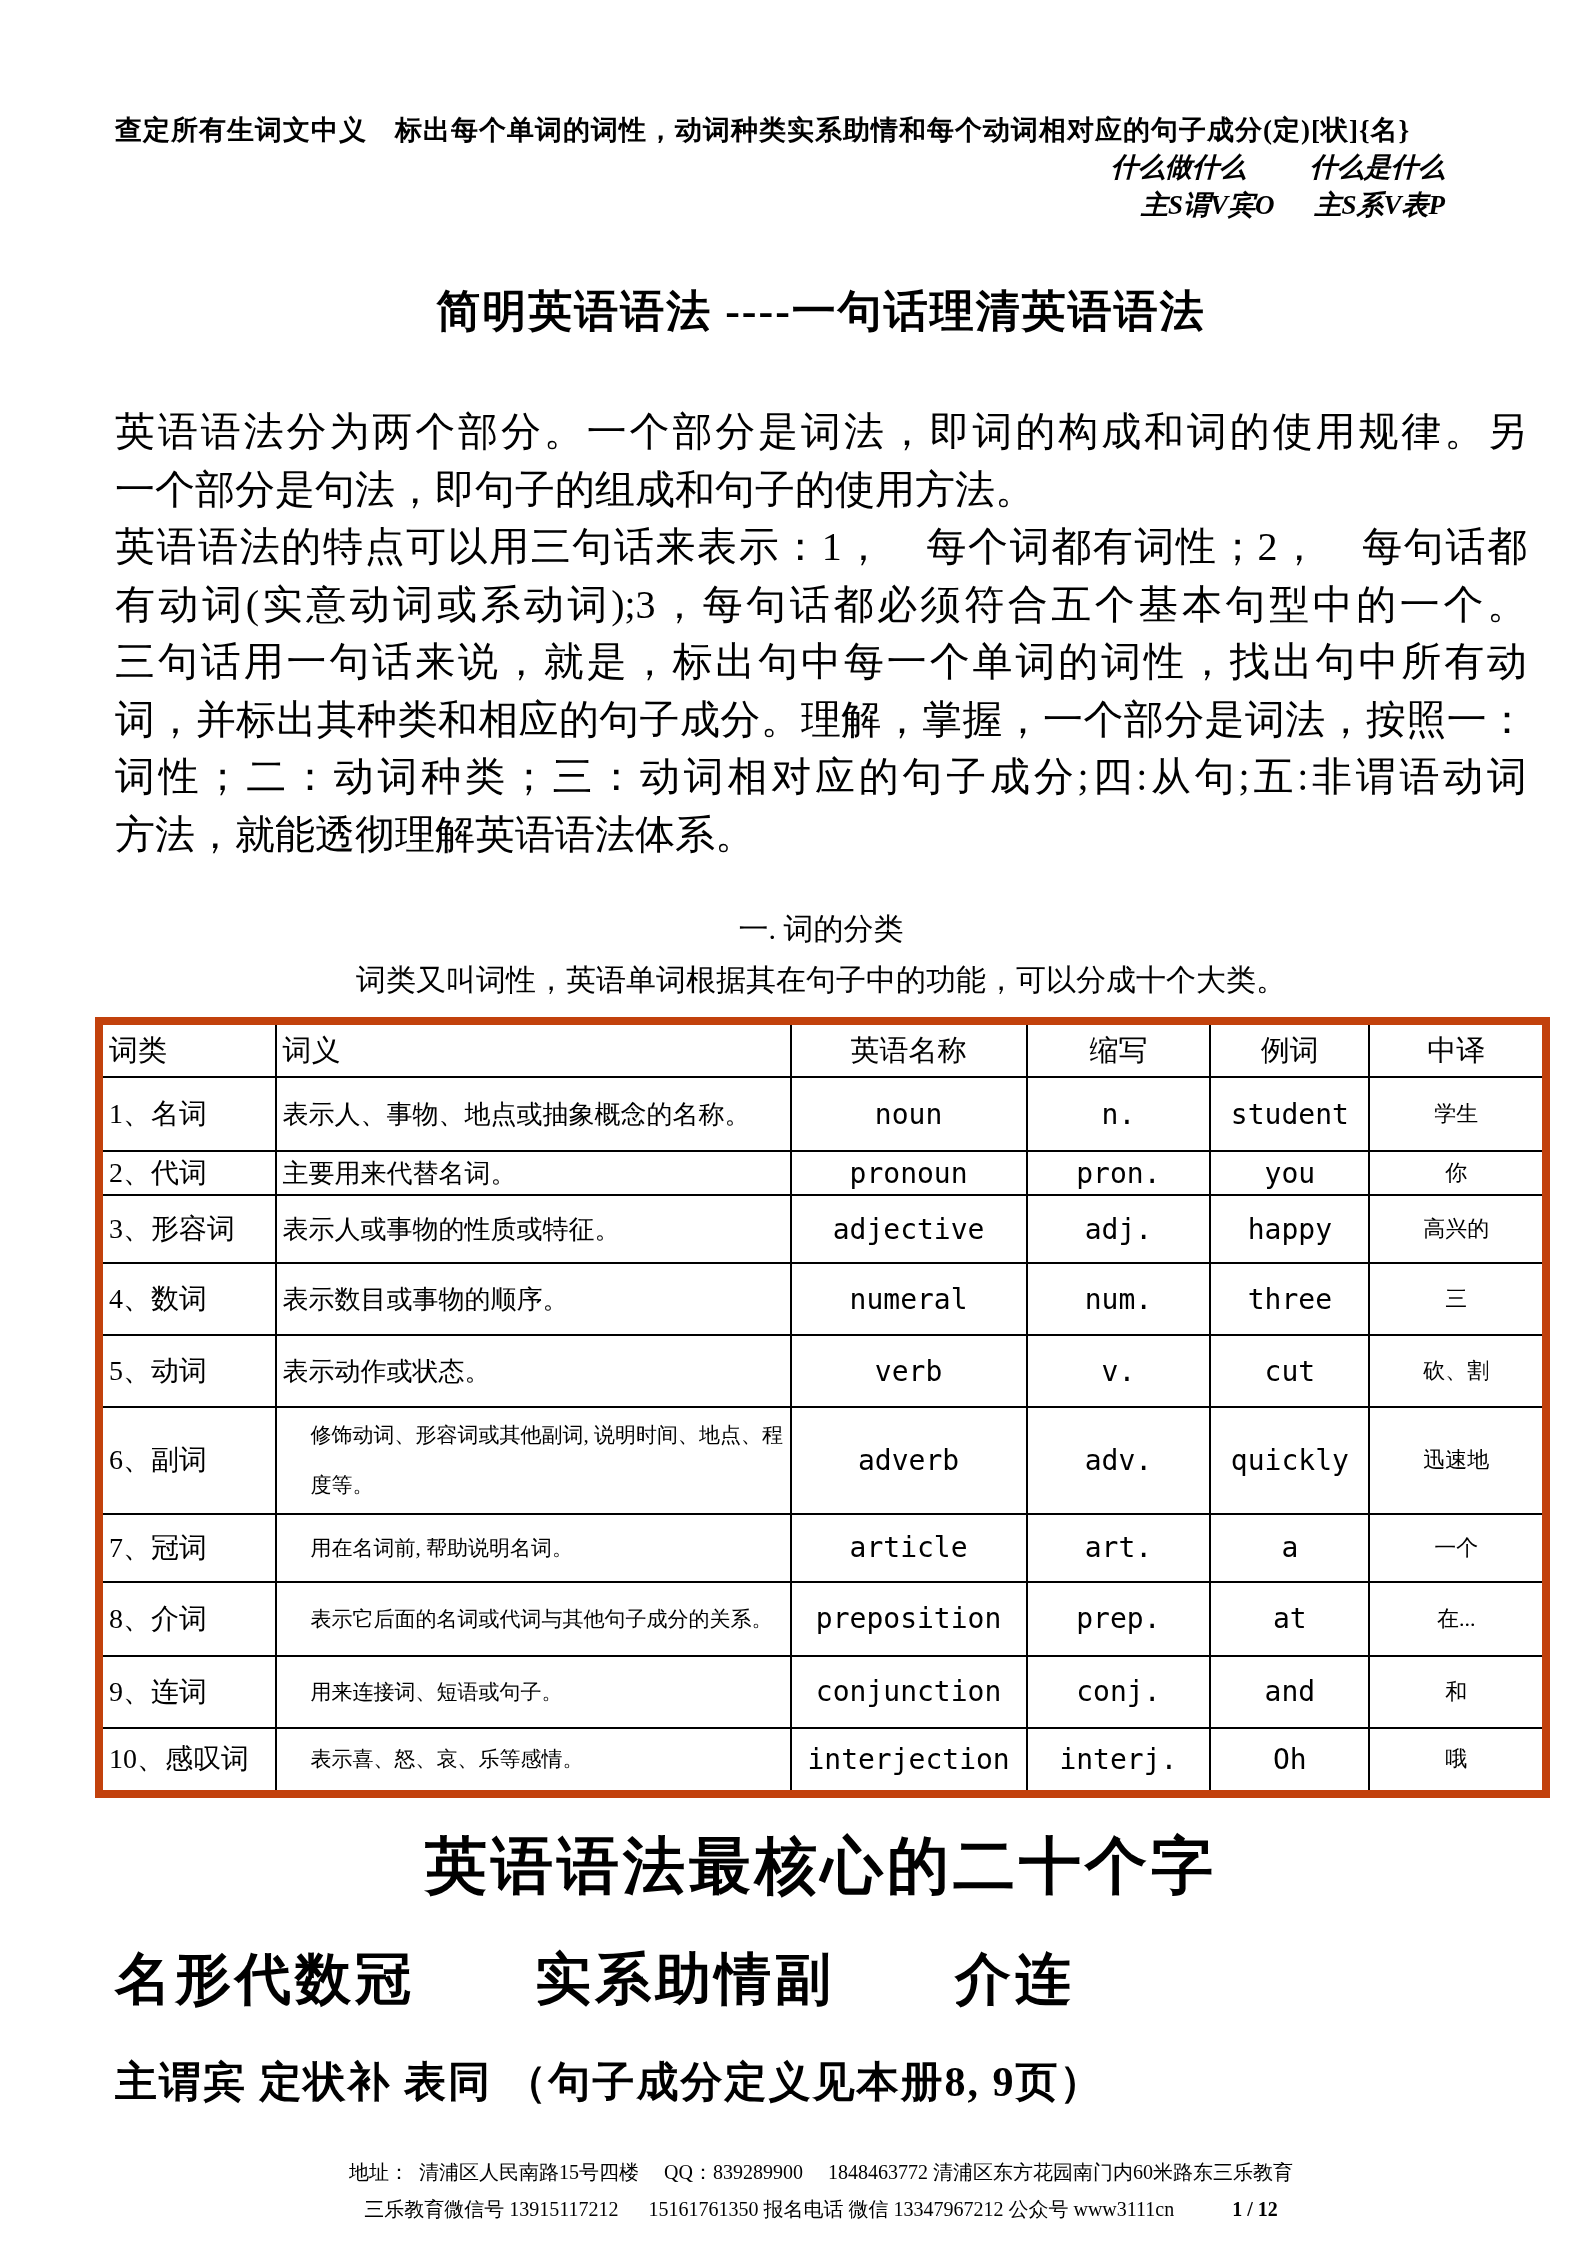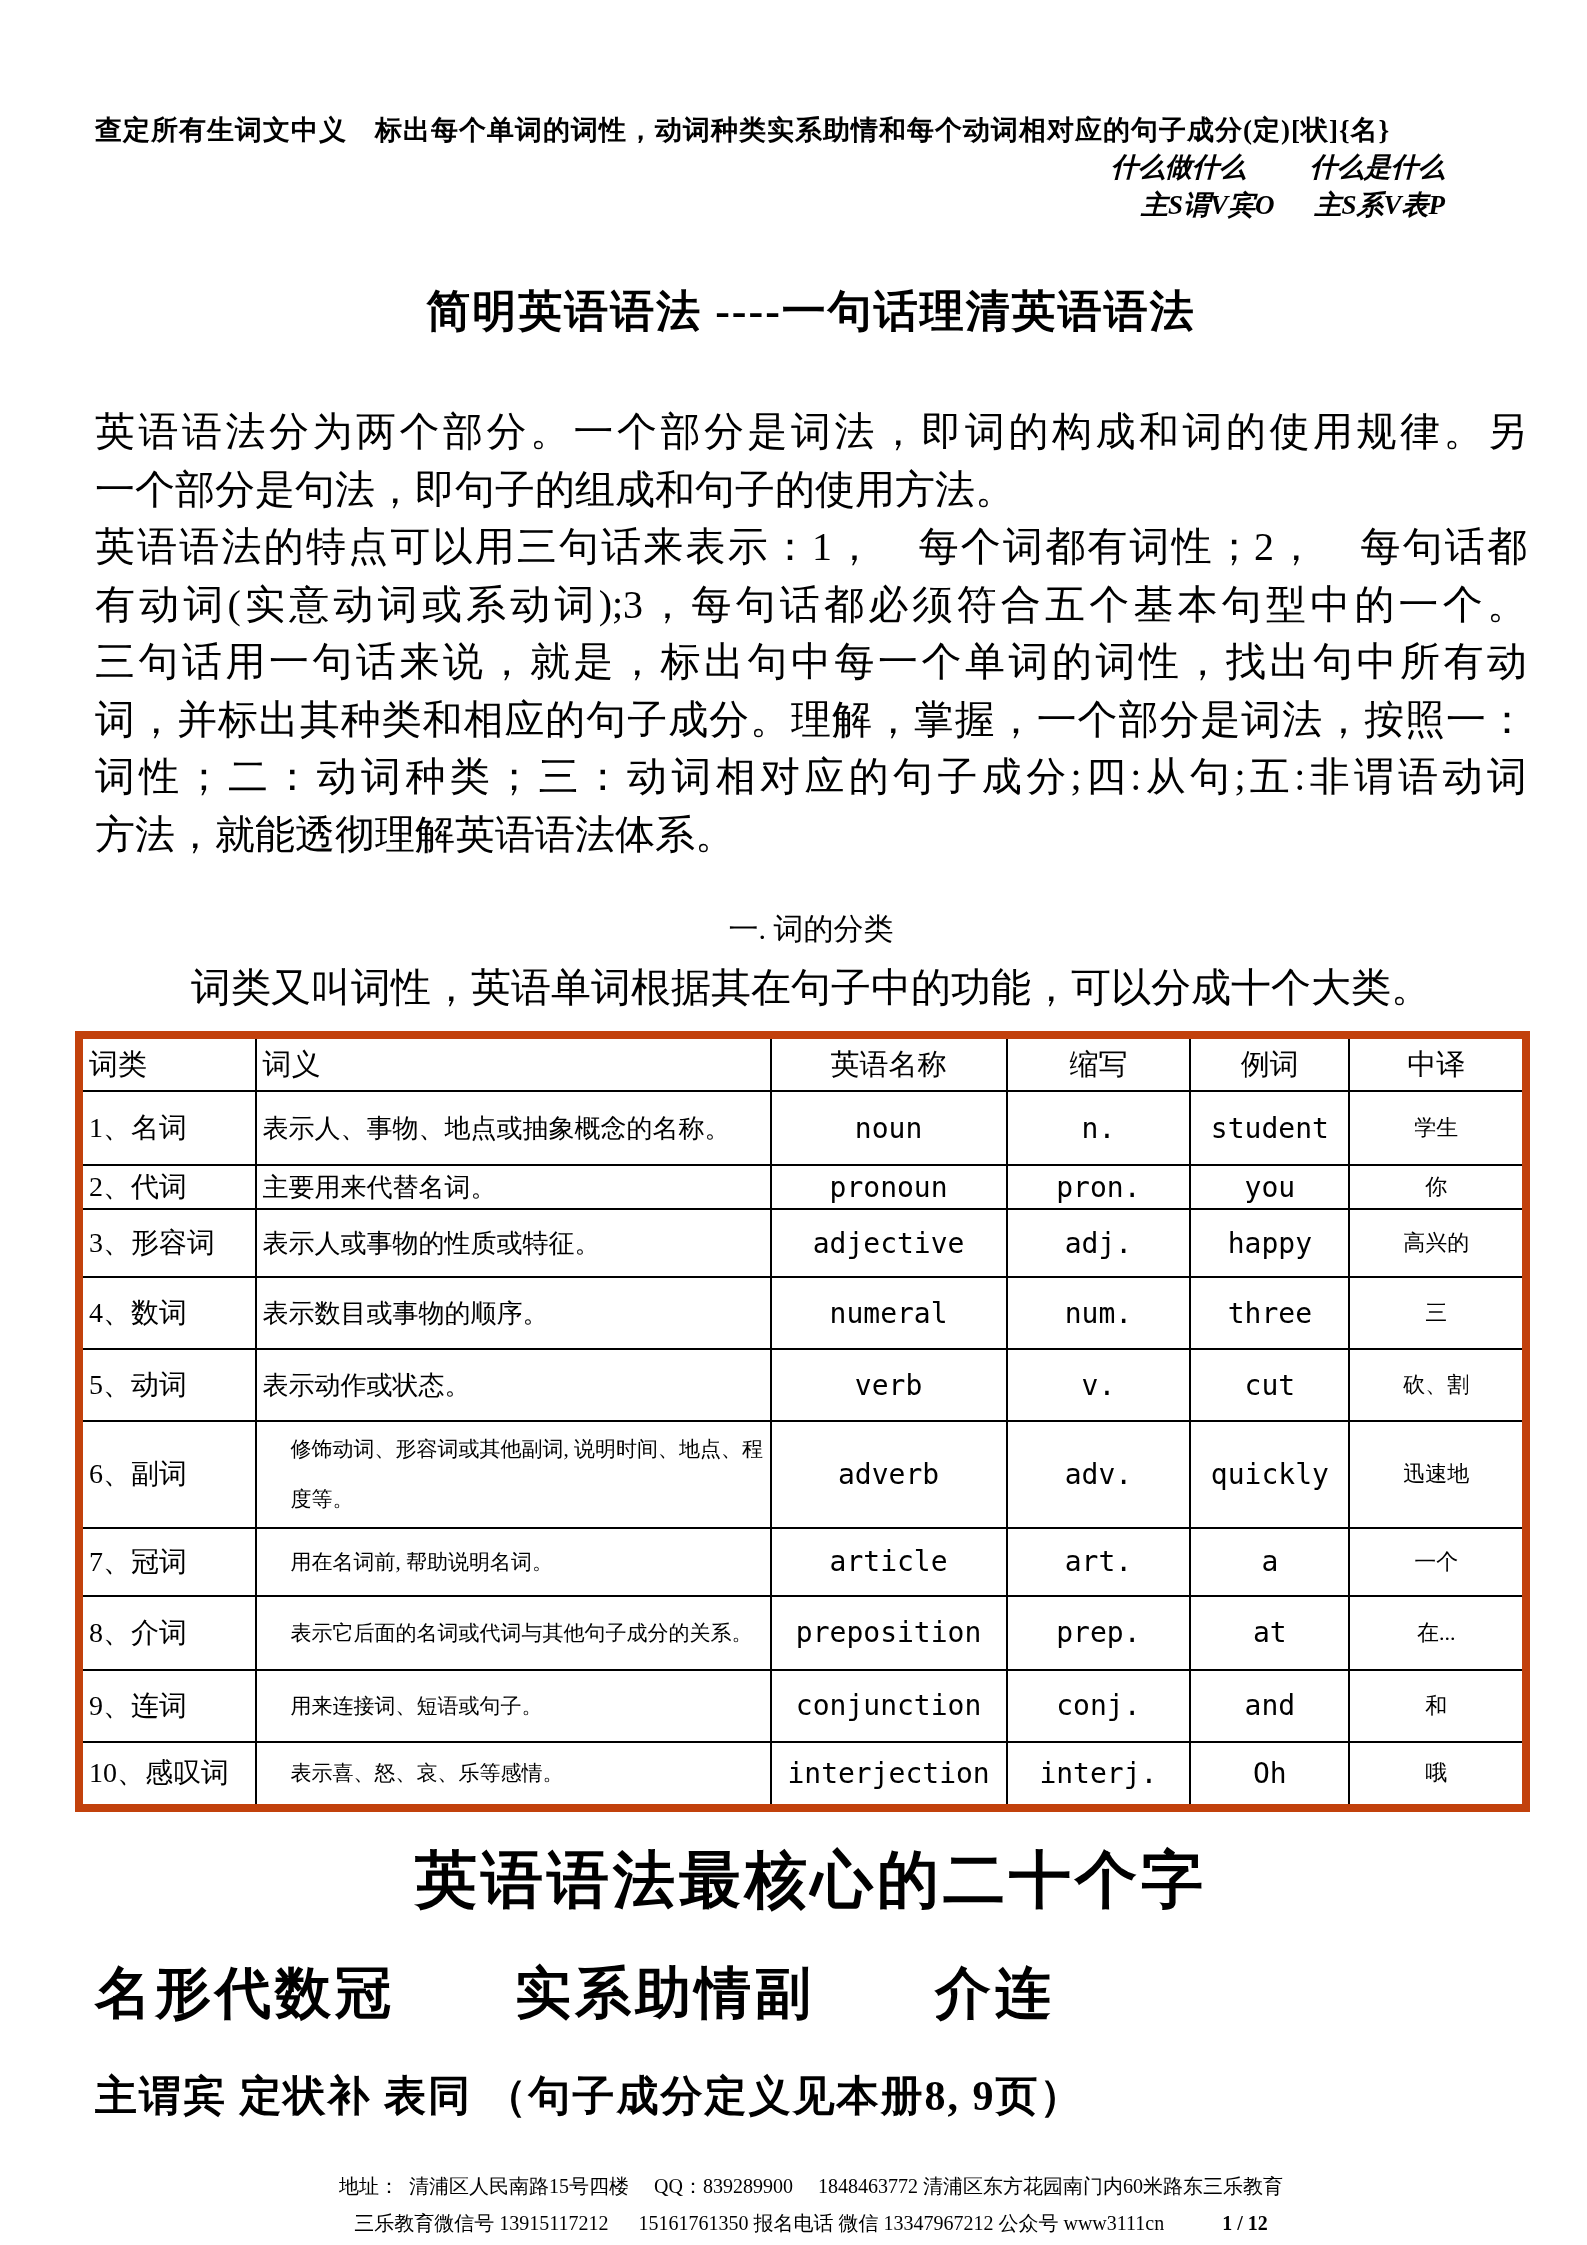--- a/index.html
+++ b/index.html
@@ -1,21 +1,21 @@
 <!DOCTYPE html>
 <html lang="zh"><head>
 <meta charset="utf-8">
 <style>
   html,body{margin:0;padding:0;}
   body{
     width:1587px;height:2245px;overflow:hidden;
     background:#ffffff;color:#000;
     font-family:"Liberation Serif","DejaVu Serif",serif;
   }
-  .page{padding:112px 60px 0 95px;box-sizing:border-box;}
+  .page{padding:112px 60px 0 95px;box-sizing:border-box;margin-left:20px;}
 
   
   .hdr-line1{
     font-size:27px;font-weight:bold;white-space:pre-wrap;
     letter-spacing:1px;line-height:36px;
   }
   .hdr-annotations{display:flex;flex-direction:column;align-items:flex-end;padding-right:82px;font-style:italic;}
   .hdr-ann-row{display:flex;font-weight:bold;font-size:27px;line-height:38px;}
   .hdr-ann-row.row1{gap:64px;}
   .hdr-ann-row.row2{gap:40px;}
@@ -26,21 +26,21 @@
     margin-top:58px;letter-spacing:2px;
   }
 
   
   .intro{margin-top:62px;font-size:40px;line-height:57.5px;}
   .intro .jline{text-align:justify;text-align-last:justify;white-space:pre-wrap;}
   .intro .jline.last{text-align-last:left;}
 
   
   .sec-heading{text-align:center;font-size:30px;margin-top:46px;}
-  .sec-subtitle{text-align:center;font-size:40px;margin-top:10px;}
+  .sec-subtitle{text-align:center;font-size:30px;margin-top:10px;}
 
   
   table.cls{
     border-collapse:collapse;table-layout:fixed;
     width:1455px;margin-left:-20px;margin-top:16px;
   }
   table.cls col.c1{width:12.2%;}
   table.cls col.c2{width:35.6%;}
   table.cls col.c3{width:16.3%;}
   table.cls col.c4{width:12.7%;}

